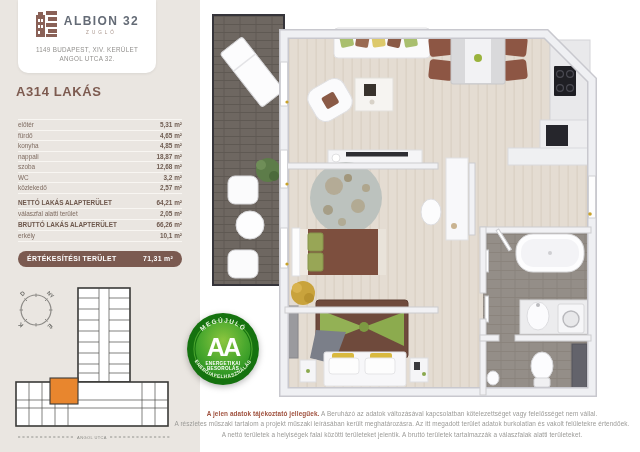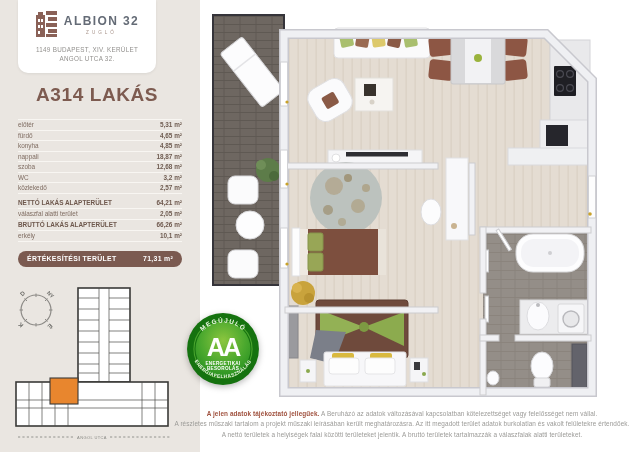--- a/index.html
+++ b/index.html
@@ -8,21 +8,21 @@
   
   .sidebar{position:absolute;left:0;top:0;width:200px;height:452px;background:#eae6e1;}
   .brand-card{position:absolute;left:18px;top:0;width:130px;background:#ffffff;
               border-radius:0 0 10px 10px;box-shadow:0 1px 3px rgba(0,0,0,.07);
               padding:11px 4px 9px;text-align:center;}
   .brand-row{display:flex;align-items:center;justify-content:center;gap:5px;}
   .brand-col{display:flex;flex-direction:column;align-items:center;}
   .brand-name{font-size:12px;font-weight:700;color:#646b76;letter-spacing:1.4px;white-space:nowrap;}
   .brand-sub{font-size:4.6px;letter-spacing:3px;color:#a7938a;margin-top:1.5px;}
   .brand-address{margin-top:7px;font-size:6.3px;color:#92908d;line-height:1.5;letter-spacing:.3px;}
-  .apt-title{position:absolute;left:36px;top:84px;font-size:19px;font-weight:800;
+  .apt-title{position:absolute;left:16px;top:84px;font-size:13px;font-weight:800;
              color:#7d5b50;letter-spacing:.6px;}
   .areas{position:absolute;left:18px;top:119px;width:164px;}
   .arow{display:flex;justify-content:space-between;align-items:center;height:9.5px;
         border-bottom:1px solid #f8f6f2;font-size:6.4px;color:#7f6c61;}
   .arow:first-child{border-top:1px solid #f8f6f2;}
   .arow .val{font-weight:600;color:#6f5c51;}
   .summary{margin-top:4px;}
   .srow{display:flex;justify-content:space-between;align-items:center;height:10px;
         border-bottom:1px solid #f8f6f2;font-size:6.4px;color:#7f6c61;}
   .srow.bold, .srow.bold .val{font-weight:700;color:#6e584d;}

